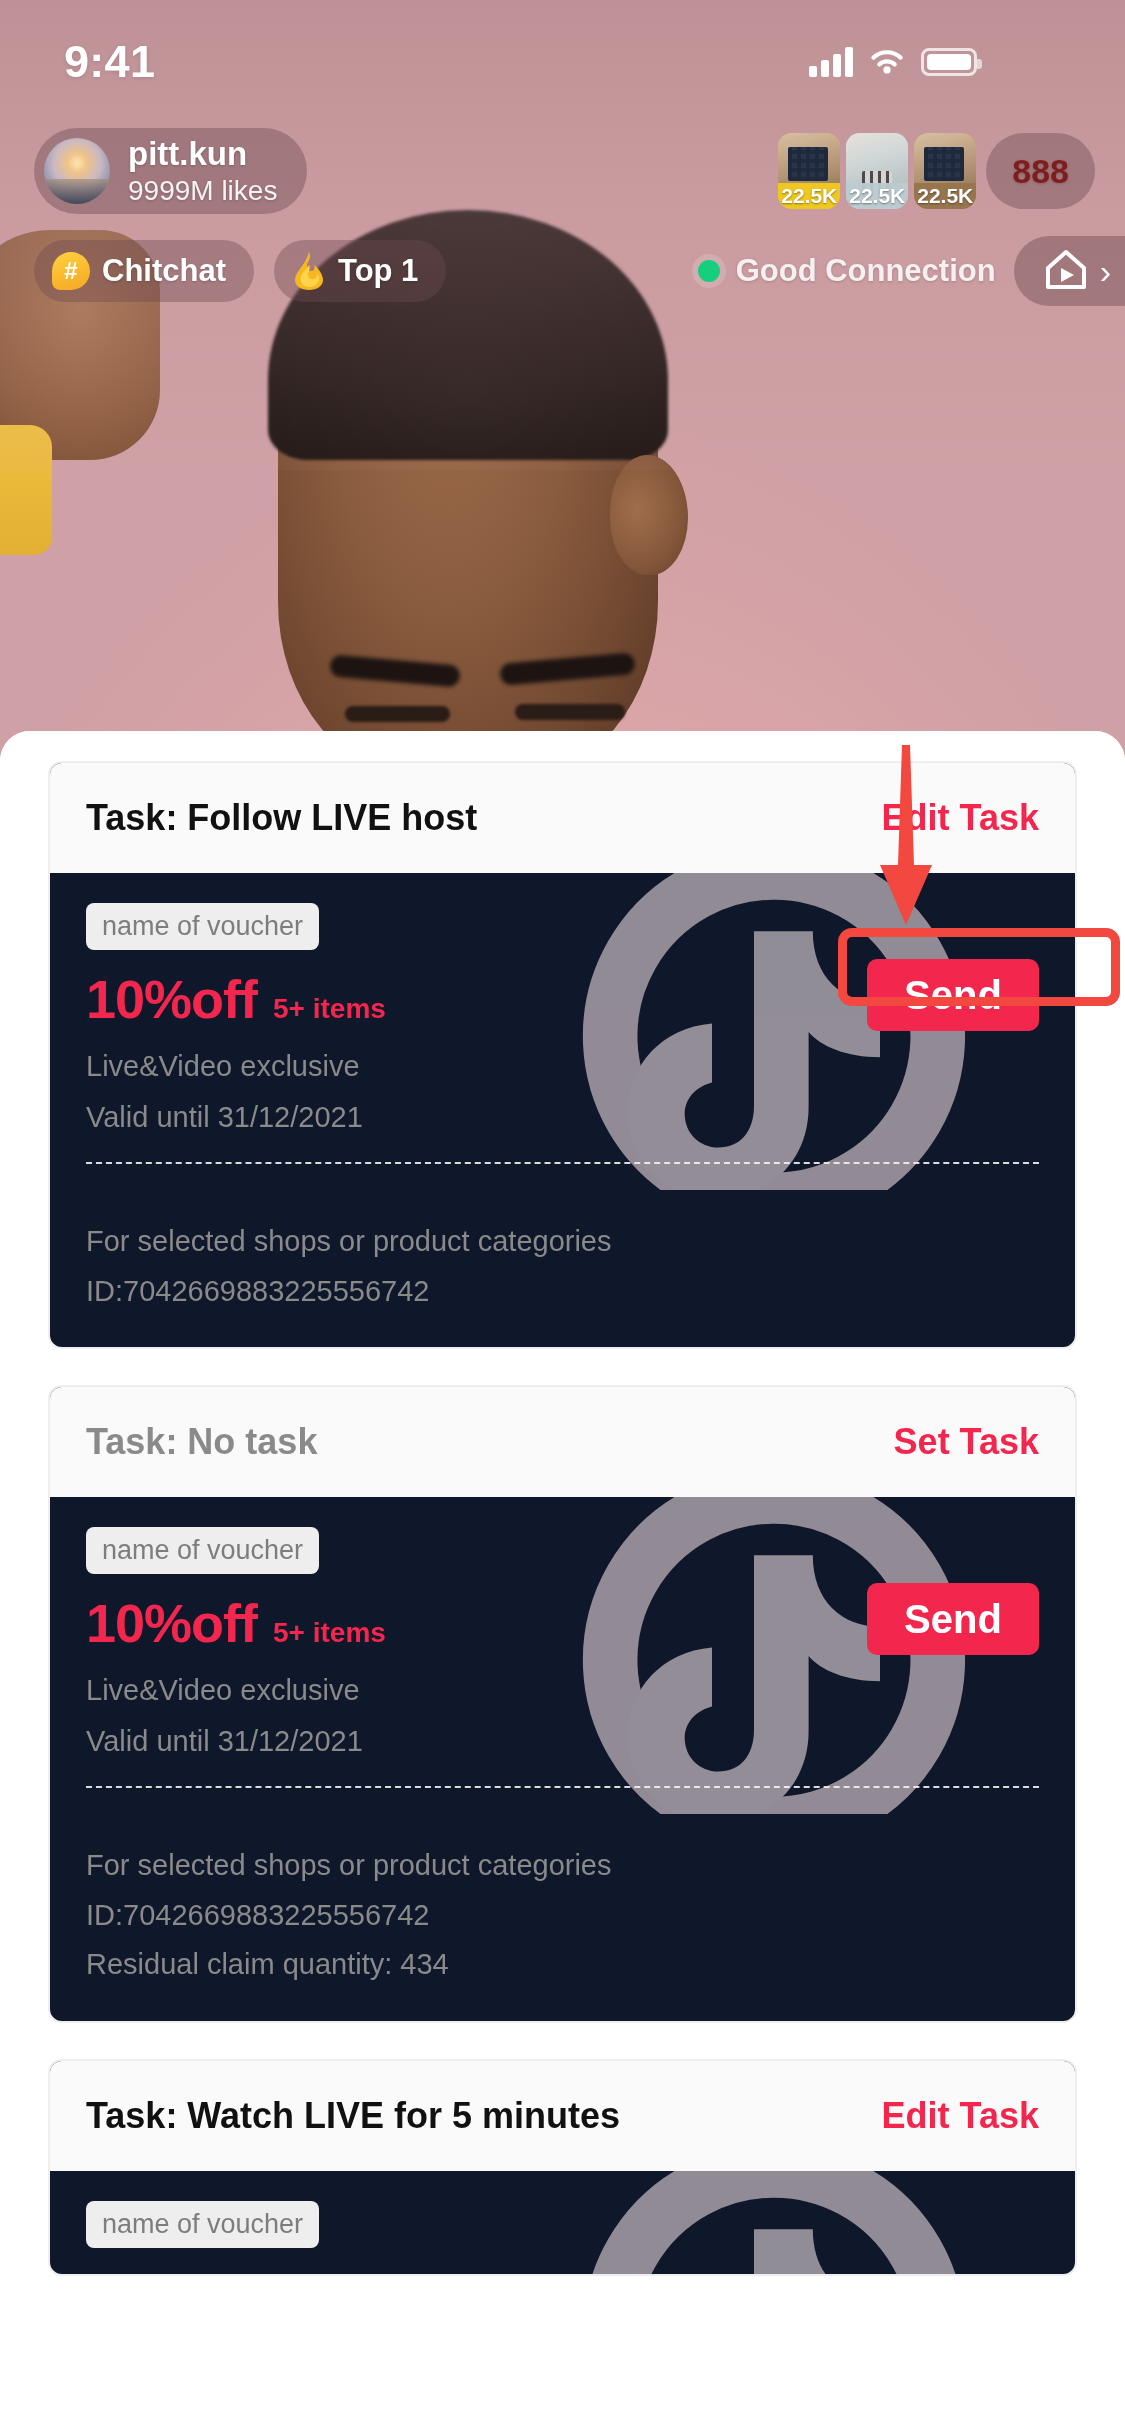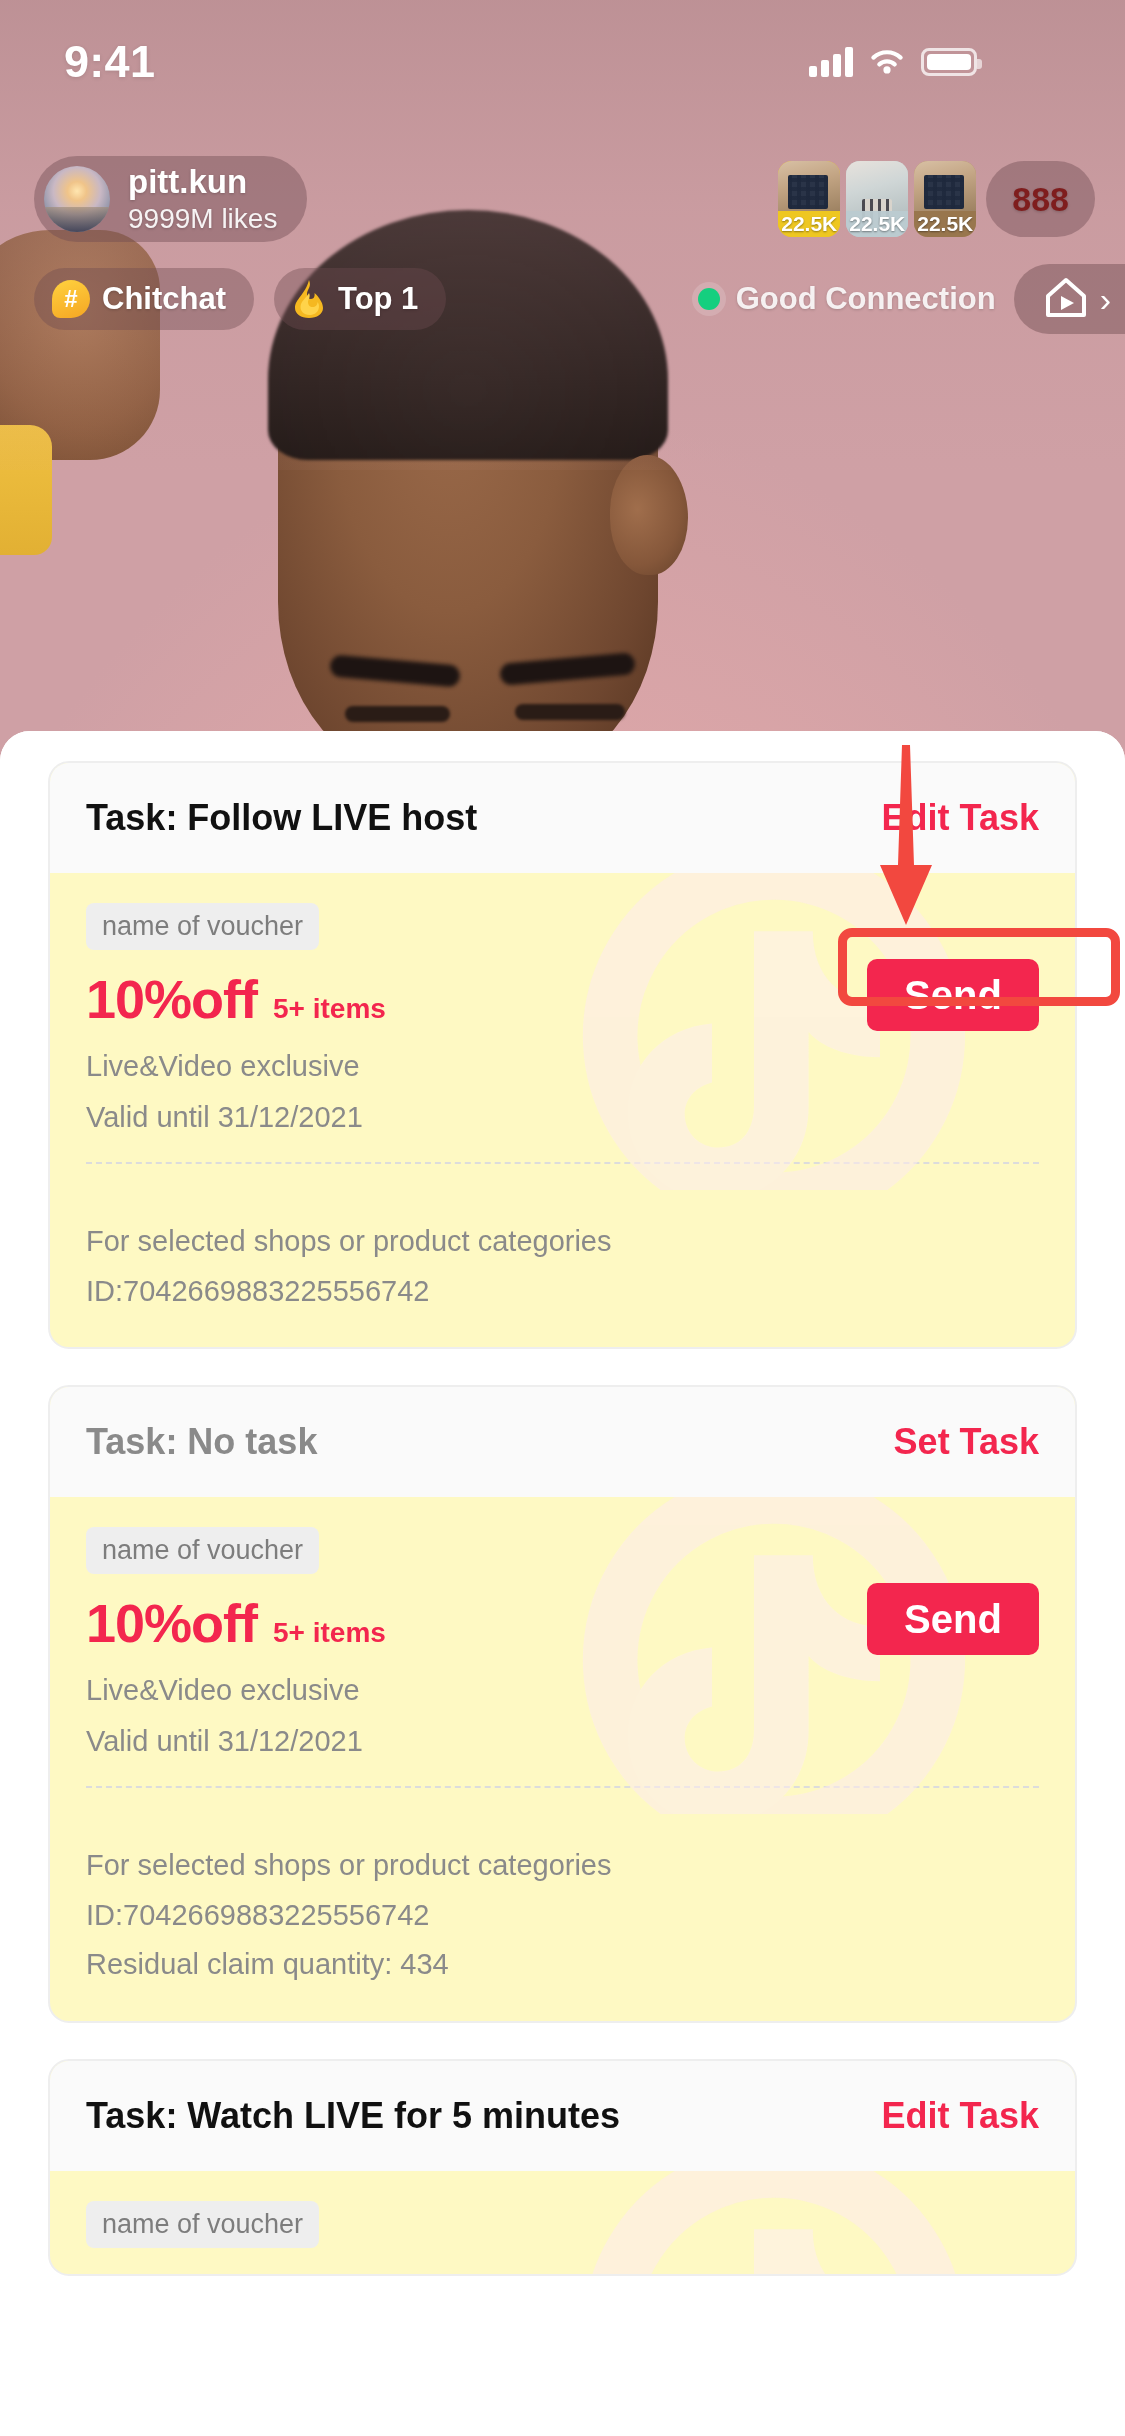--- a/index.html
+++ b/index.html
@@ -117,21 +117,21 @@
   .batt::after {
     content: ""; position: absolute; right: -8px; top: 8px;
     width: 5px; height: 10px; background: rgba(255,255,255,0.6);
     border-radius: 0 3px 3px 0;
   }
   .batt i { display: block; width: 100%; height: 100%; background: #fff; border-radius: 4px; }
 
   
   .live-header {
     position: absolute;
-    left: 0; top: 156px; width: 1125px;
+    left: 0; top: 128px; width: 1125px;
     z-index: 15;
   }
   .lh-row1 { display: flex; align-items: center; justify-content: space-between; padding: 0 30px 0 34px; }
 
   .host-pill {
     display: flex; align-items: center; gap: 18px;
     background: rgba(110,75,80,0.42);
     border-radius: 60px;
     padding: 10px 30px 10px 10px;
     height: 86px;
@@ -265,23 +265,23 @@
   }
 
   .sheet-body {
     padding: 30px 48px 0 48px;
     background: #ffffff;
   }
 
   
   .card {
     position: relative;
-    background: #fef9c3;
+    background: #0f172a;
     border: 2px solid #eeeeee;
-    border-radius: 21px;
+    border-radius: 14px;
     margin-bottom: 36px;
     overflow: hidden;
   }
   .card-head {
     height: 110px;
     background: #fafafa;
     display: flex; align-items: center; justify-content: space-between;
     padding: 0 36px;
   }
   .card-task { font-size: 36px; font-weight: 700; color: #111; }

